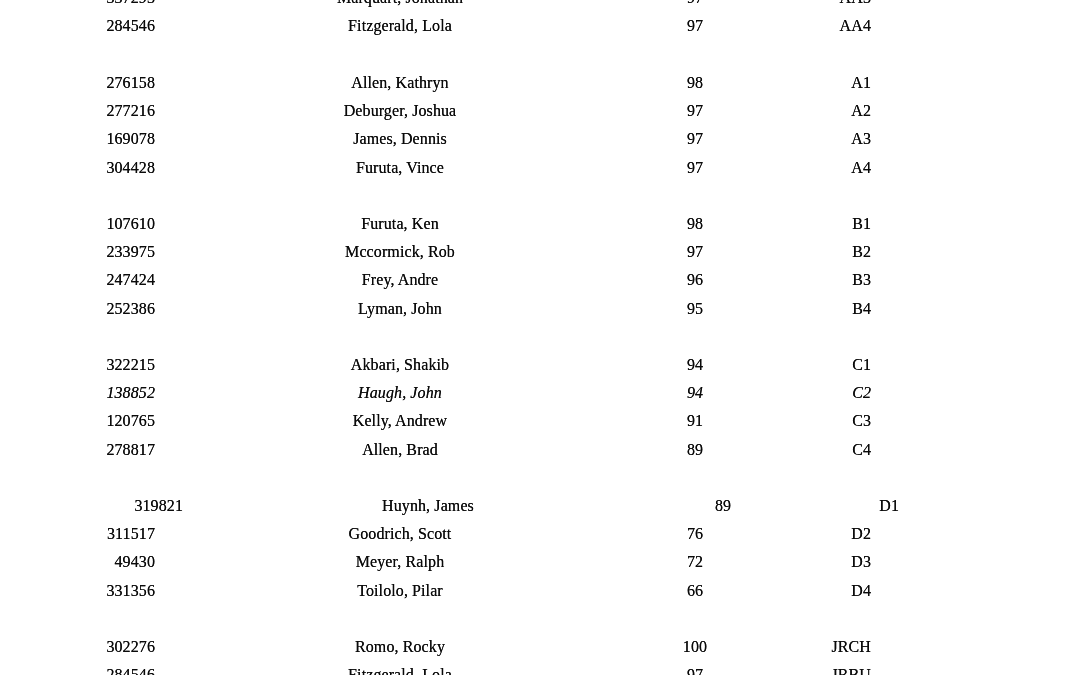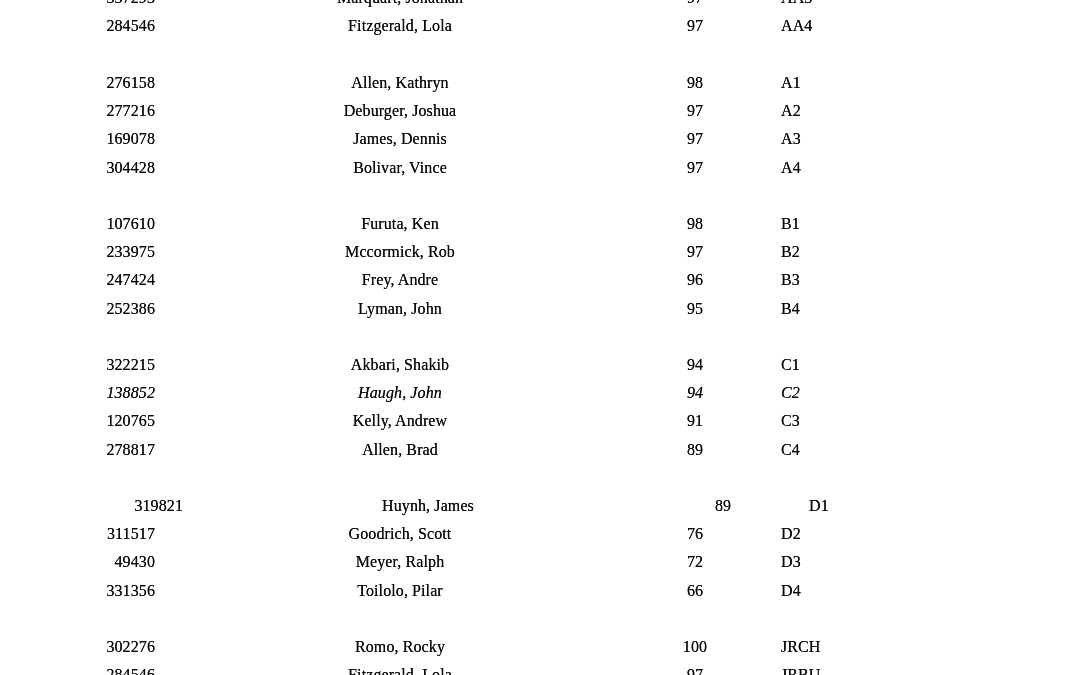--- a/index.html
+++ b/index.html
@@ -45,21 +45,21 @@
     text-align: center;
   }
   .cell-score {
     left: 660px;
     width: 70px;
     text-align: center;
   }
   .cell-code {
     left: 781px;
     width: 90px;
-    text-align: left;
+    text-align: right;
   }
 </style>
 </head>
 <body>
 
 <div id="document-page">
     <div class="row" style="top: -10px;">
       <div class="cell cell-id">337293</div>
       <div class="cell cell-name">Marquart, Jonathan</div>
       <div class="cell cell-score">97</div>
@@ -84,21 +84,21 @@
       <div class="cell cell-code">A2</div>
     </div>
     <div class="row" style="top: 131.4px;">
       <div class="cell cell-id">169078</div>
       <div class="cell cell-name">James, Dennis</div>
       <div class="cell cell-score">97</div>
       <div class="cell cell-code">A3</div>
     </div>
     <div class="row" style="top: 159.6px;">
       <div class="cell cell-id">304428</div>
-      <div class="cell cell-name">Bolivar, Vince</div>
+      <div class="cell cell-name">Furuta, Vince</div>
       <div class="cell cell-score">97</div>
       <div class="cell cell-code">A4</div>
     </div>
     <div class="row" style="top: 216px;">
       <div class="cell cell-id">107610</div>
       <div class="cell cell-name">Furuta, Ken</div>
       <div class="cell cell-score">98</div>
       <div class="cell cell-code">B1</div>
     </div>
     <div class="row" style="top: 244.2px;">

